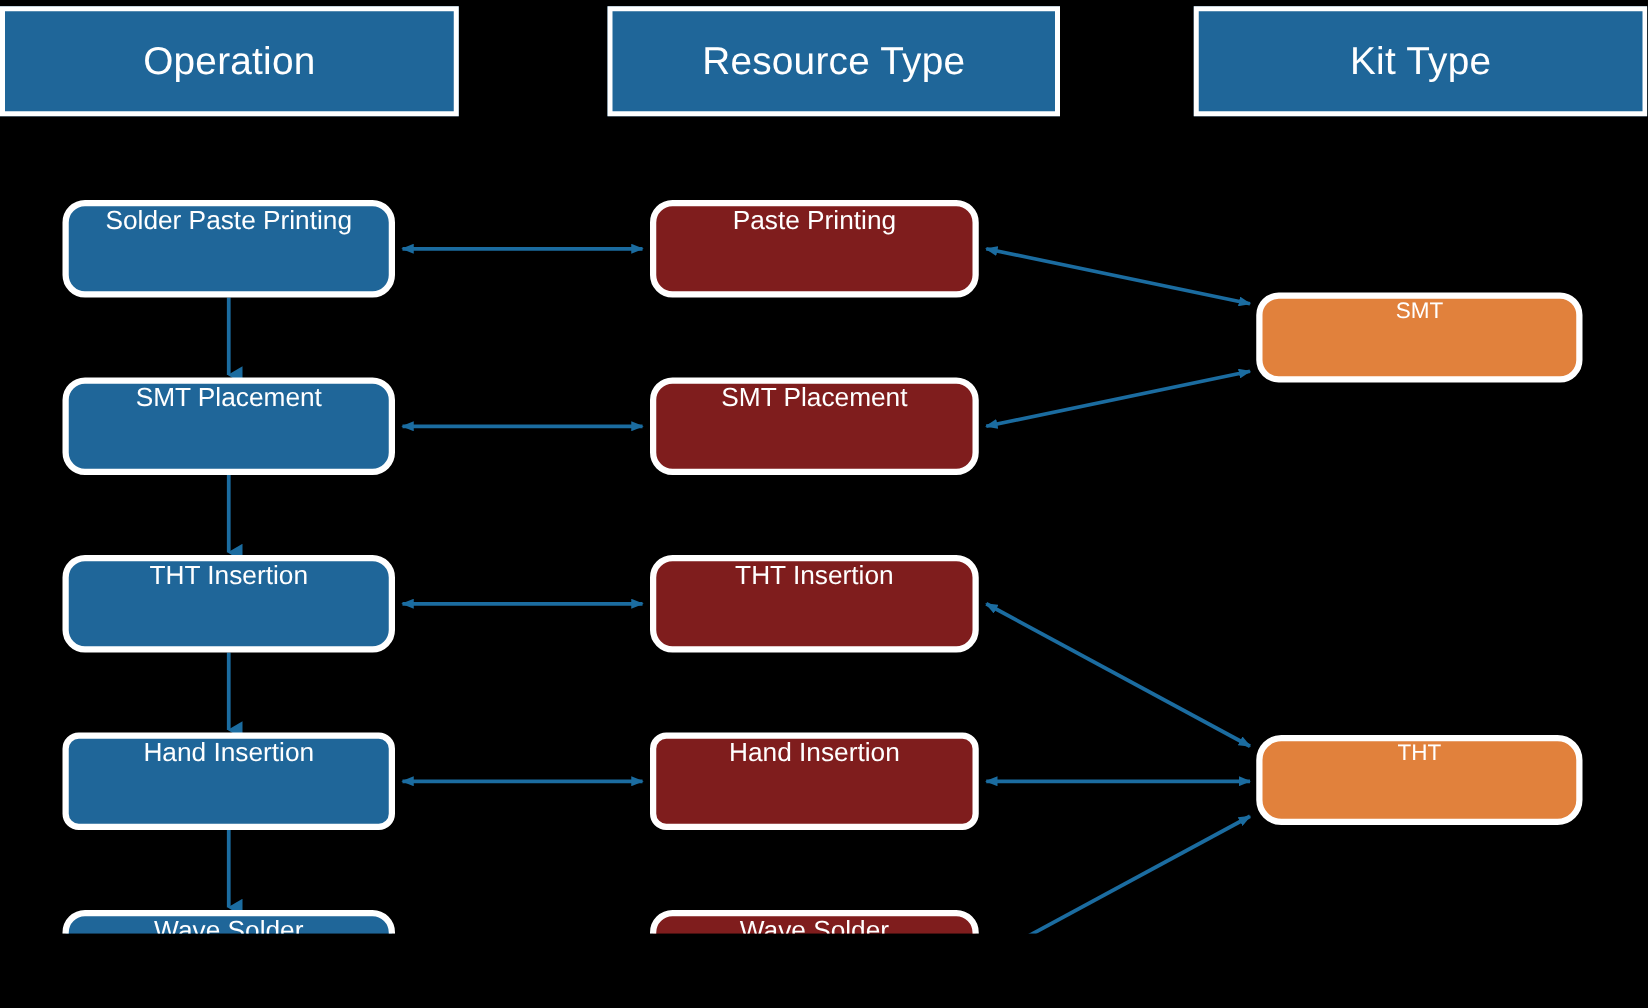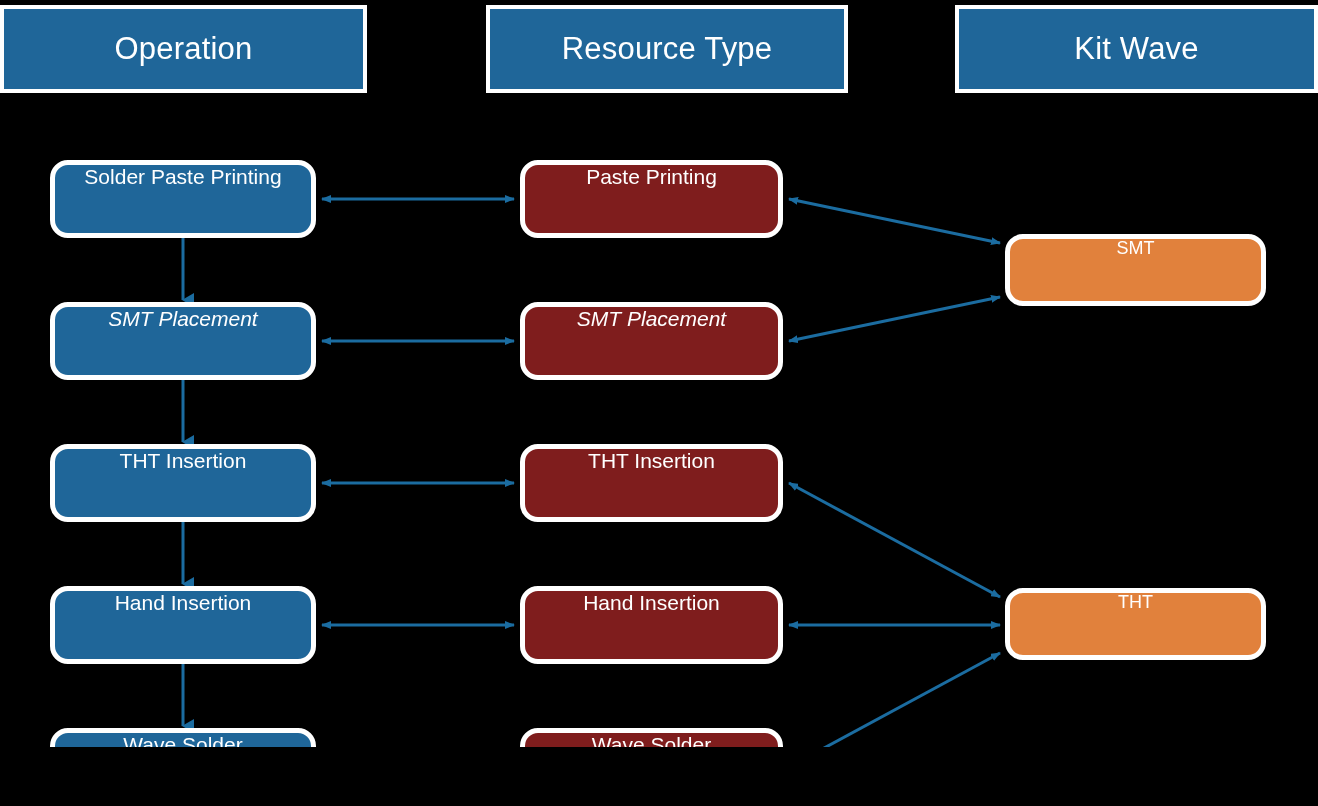--- a/index.html
+++ b/index.html
@@ -50,27 +50,27 @@
     height: 78px;
     line-height: 1.1;
     padding: 0 6px;
   }
   .node.op   { background: #1F6699; left: 50px;   width: 266px; }
   .node.res  { background: #7f1d1d; left: 520px;  width: 263px; }
   .node.kit  { background: #E1813C; left: 1005px; width: 261px; font-size: 18px; height: 72px; }
 
   
   .row-0 { top: 160px; }
-  .row-1 { top: 302px; font-style: italic; }
+  .row-1 { top: 302px; }
   .row-2 { top: 444px; }
-  .row-3 { top: 586px; }
+  .row-3 { top: 586px; border-radius: 13px; }
   .row-4 { top: 728px; text-decoration: underline; }
 
   #kit-smt { top: 234px; }
-  #kit-tht { top: 588px; }
+  #kit-tht { top: 588px; border-radius: 20px; }
 
   
   #edge-layer {
     position: absolute;
     left: 0; top: 0;
     width: 1318px;
     height: 806px;
     pointer-events: none;
   }
 </style>
@@ -79,21 +79,21 @@
 
 <div id="page">
 
   <div class="col-header" id="hdr-operation">
     <span>Operation</span>
   </div>
   <div class="col-header" id="hdr-resource-type">
     <span>Resource Type</span>
   </div>
   <div class="col-header" id="hdr-kit-group">
-    <span>Kit Wave</span>
+    <span>Kit Type</span>
   </div>
 
   <svg id="edge-layer" viewBox="0 0 1318 806" xmlns="http://www.w3.org/2000/svg">
     <defs>
       <marker id="ah-end" markerWidth="10" markerHeight="8" refX="9" refY="4" orient="auto" markerUnits="userSpaceOnUse">
         <path d="M0,0 L10,4 L0,8 z" fill="#1B6CA0"></path>
       </marker>
       <marker id="ah-start" markerWidth="10" markerHeight="8" refX="1" refY="4" orient="auto" markerUnits="userSpaceOnUse">
         <path d="M10,0 L0,4 L10,8 z" fill="#1B6CA0"></path>
       </marker>

